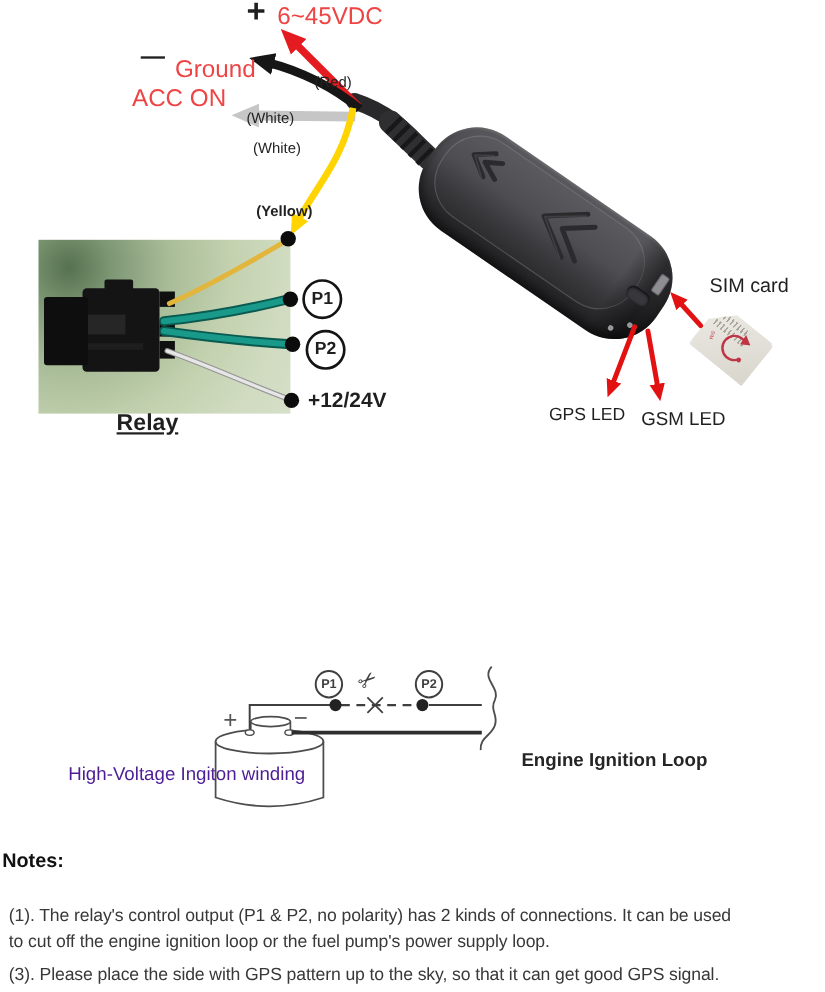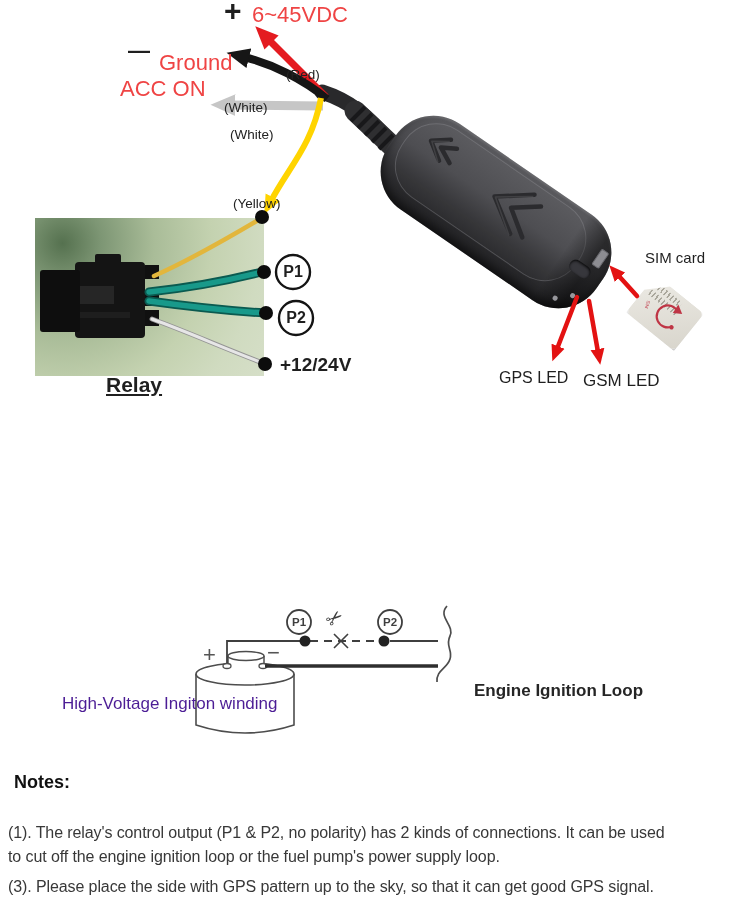--- a/index.html
+++ b/index.html
@@ -177,37 +177,37 @@
 
   <div class="labels">
     <div class="abs big-plus" style="left:224px;top:-6px;z-index:6;">+</div>
     <div class="abs lbl" style="left:252px;top:2px;z-index:6;">6~45VDC</div>
     <div class="abs sub" style="left:286px;top:35px;z-index:6;">(Red)</div>
     <div class="abs dash" style="left:128px;top:38px;z-index:6;">—</div>
     <div class="abs lbl" style="left:159px;top:50px;z-index:6;text-align:center;">Ground</div>
     <div class="abs sub" style="left:224px;top:68px;z-index:6;">(White)</div>
     <div class="abs lbl" style="left:120px;top:76px;z-index:6;">ACC ON</div>
     <div class="abs sub" style="left:230px;top:95px;z-index:6;text-align:right;">(White)</div>
-    <div class="abs sub" style="left:233px;top:164px;z-index:6;">(Yellow)</div>
+    <div class="abs sub" style="left:233px;top:152px;z-index:6;font-weight:bold;">(Yellow)</div>
 
     <div class="abs pin" style="left:293px;top:272px;z-index:6;">P1</div>
     <div class="abs pin" style="left:296px;top:318px;z-index:6;">P2</div>
     <div class="abs" style="left:280px;top:354px;font-size:19px;font-weight:bold;z-index:6;">+12/24V</div>
     <div class="abs" style="left:106px;top:373px;font-size:21px;font-weight:bold;z-index:6;text-decoration:underline;">Relay</div>
 
-    <div class="abs" style="left:645px;top:249px;font-size:15px;z-index:6;">SIM card</div>
+    <div class="abs" style="left:645px;top:249px;font-size:18px;z-index:6;">SIM card</div>
     <div class="abs" style="left:499px;top:369px;font-size:16px;z-index:6;text-align:center;">GPS LED</div>
     <div class="abs" style="left:583px;top:371px;font-size:17px;z-index:6;">GSM LED</div>
 
     <div class="abs gray22" style="left:203px;top:642px;z-index:6;">+</div>
     <div class="abs gray22" style="left:267px;top:640px;z-index:6;">−</div>
     <div class="abs pin-sm" style="left:299px;top:622px;z-index:6;">P1</div>
     <div class="abs pin-sm" style="left:390px;top:622px;z-index:6;">P2</div>
     <div class="abs bold17" style="left:474px;top:646px;z-index:6;margin-top:35px;">Engine Ignition Loop</div>
     <div class="abs" style="left:62px;top:694px;font-size:17px;color:#4c1d95;z-index:6;">High-Voltage Ingiton winding</div>
 
-    <div class="abs note-title" style="left:14px;top:772px;z-index:6;">Notes:</div>
+    <div class="abs note-title" style="left:2px;top:772px;z-index:6;">Notes:</div>
     <div class="abs note-line" style="left:8px;top:824px;z-index:6;">(1). The relay's control output (P1 &amp; P2, no polarity) has 2 kinds of connections. It can be used</div>
     <div class="abs note-line" style="left:8px;top:848px;z-index:6;">to cut off the engine ignition loop or the fuel pump's power supply loop.</div>
     <div class="abs note-line" style="left:8px;top:878px;z-index:6;">(3). Please place the side with GPS pattern up to the sky, so that it can get good GPS signal.</div>
   </div>
 
 </div>
 
 </body></html>

